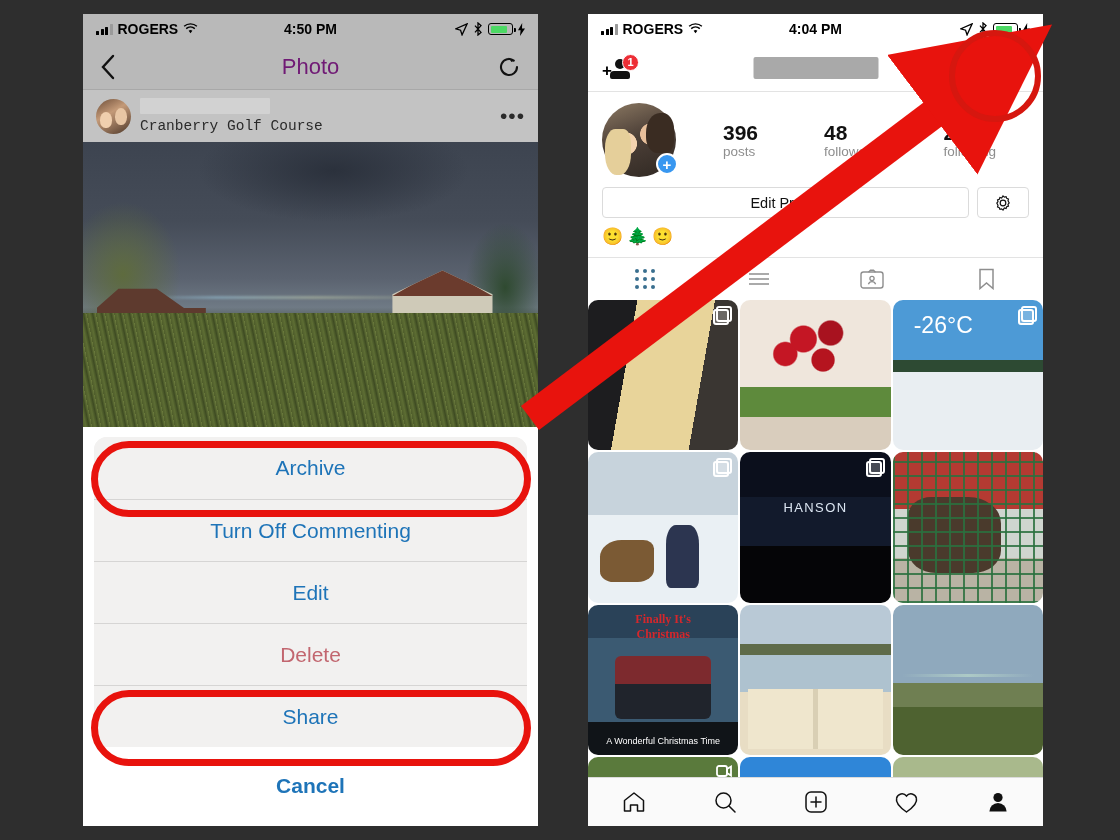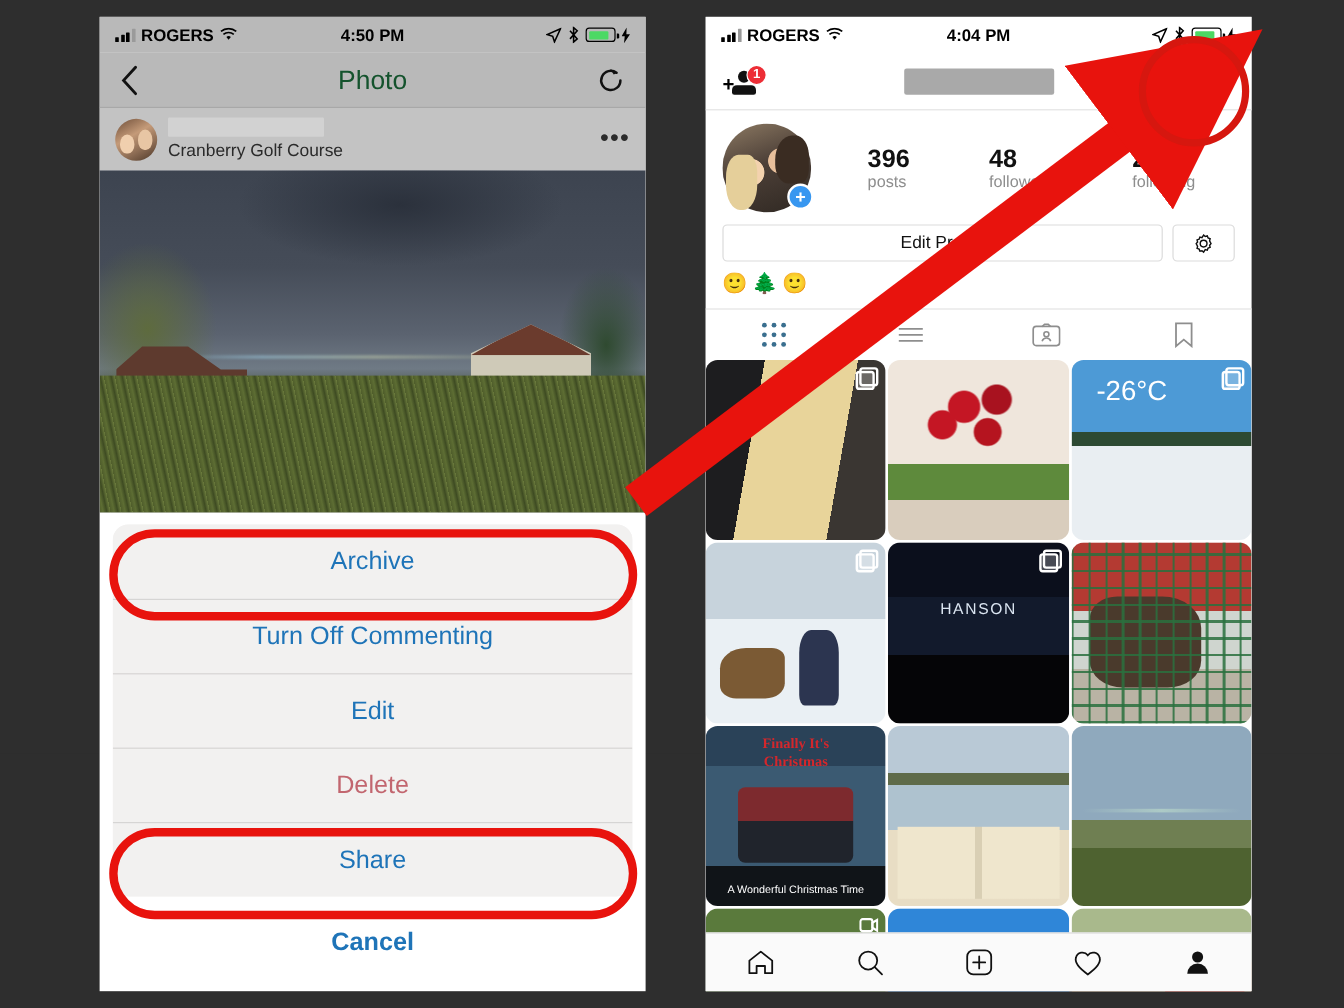--- a/index.html
+++ b/index.html
@@ -41,41 +41,41 @@
     width:2px; height:4px; background:#000; border-radius:0 1px 1px 0; }
   .battery span { display:block; height:100%; width:82%; background:#4cd964; border-radius:1px; }
 
   
   .phone-left .statusbar { background: #b9b9b9; }
   .navbar {
     height: 46px; background: #b9b9b9; display: flex; align-items: center;
     padding: 0 17px; position: relative; border-bottom: 1px solid #a8a8a8;
   }
   .nav-title { position: absolute; left:0; right:0; text-align:center;
-    font-size: 22px; color: #14532d; }
+    font-size: 22px; color: #701a75; }
   .icon-btn { background: none; border: none; cursor: pointer; display:flex;
     align-items:center; justify-content:center; z-index: 2; }
   .nav-right { margin-left: auto; }
 
   .post-head {
     height: 52px; background: #c3c3c3; display:flex; align-items:center;
     padding: 0 13px; gap: 9px; position: relative;
   }
   .avatar-sm {
     width: 35px; height: 35px; border-radius: 50%; flex: none; overflow:hidden;
     background: linear-gradient(150deg,#6b4b36 0%,#c49a78 40%,#8a6a52 70%,#4a3526 100%);
     position: relative;
   }
   .avatar-sm::before { content:""; position:absolute; left:4px; top:13px;
     width:12px; height:16px; border-radius:50% 50% 45% 45%; background:#f0cfae; }
   .avatar-sm::after { content:""; position:absolute; right:4px; top:9px;
     width:12px; height:17px; border-radius:50% 50% 45% 45%; background:#e8c6a4; }
   .redact { height: 16px; width: 130px; background: #d2d2d2; border-radius:1px; }
   .post-loc { font-size: 14.5px; color: #2a2a2a; margin-top: 4px; }
-  .post-meta { display:flex; flex-direction:column; }
+  .post-meta { display:flex; flex-direction:column;font-family:Liberation Mono, monospace; }
   .dots { margin-left:auto; font-size: 21px; letter-spacing:1px; color:#2b2b2b; line-height:10px;}
 
   .photo-main {
     height: 285px; position: relative; overflow:hidden;
     background:
       linear-gradient(to bottom,#3d4450 0%,#454c58 28%,#5b6370 48%,#6f7a85 58%,#3f4a3b 66%,#46512f 100%);
   }
   .sky-rainbow { position:absolute; left:12%; right:18%; top:54%; height:3px;
     background: linear-gradient(90deg,rgba(255,255,255,0) 0%,rgba(150,190,210,.55) 25%,
       rgba(190,200,170,.5) 55%, rgba(255,255,255,0) 100%); filter: blur(1px); }

